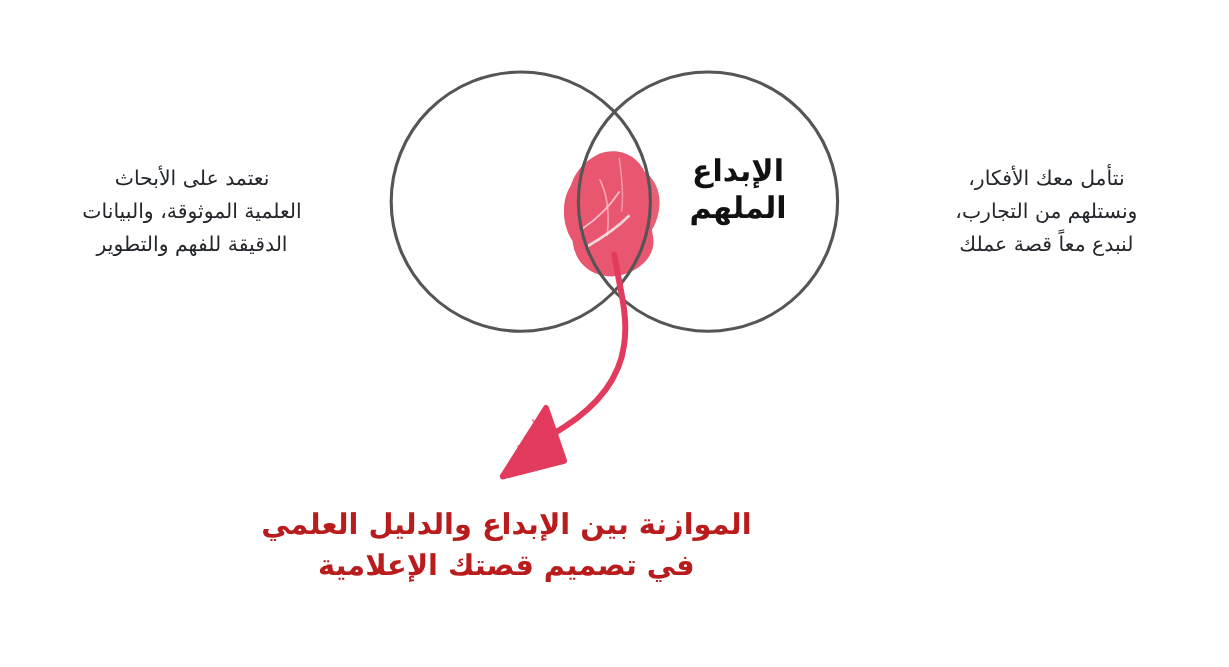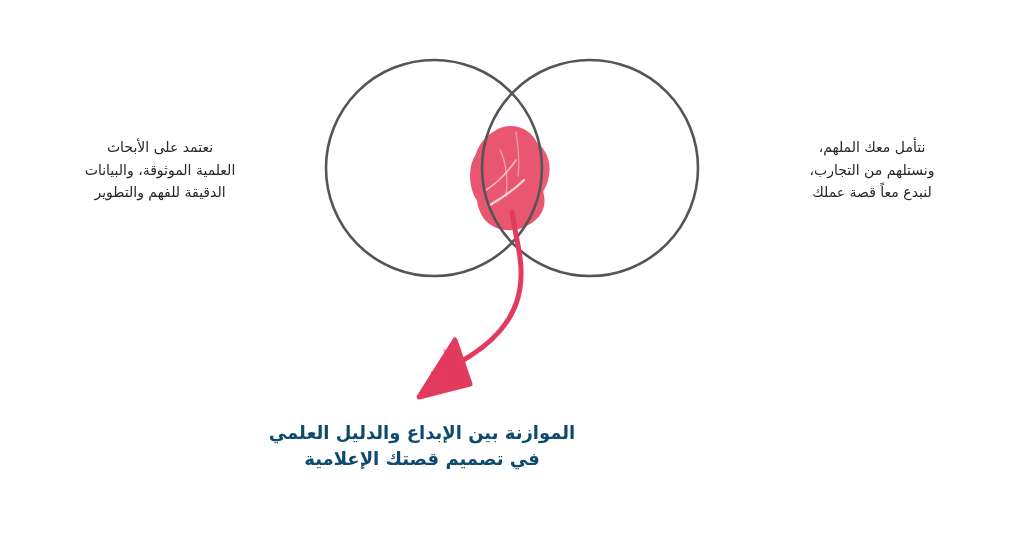--- a/index.html
+++ b/index.html
@@ -55,21 +55,21 @@
   #label-right {
     left: 540px;
     top: 128px;
     width: 150px;
   }
 
   
   .side-text {
     position: absolute;
     direction: rtl;
-    font-size: 14px;
+    font-size: 17px;
     line-height: 1.62;
     font-weight: 400;
     color: #23272b;
     text-align: center;
     white-space: pre-line;
   }
   #text-left {
     left: 40px;
     top: 136px;
     width: 240px;
@@ -81,24 +81,24 @@
   }
 
   
   #caption {
     position: absolute;
     left: 162px;
     top: 420px;
     width: 520px;
     direction: rtl;
     text-align: center;
-    font-size: 18px;
+    font-size: 24px;
     font-weight: 700;
     line-height: 1.42;
-    color: #0c4a6e;
+    color: #b91c1c;
     white-space: pre-line;
   }
 </style>
 </head>
 <body>
 
 <div id="stage">
 
   <svg class="venn-svg" viewBox="0 0 1024 556" xmlns="http://www.w3.org/2000/svg">
 
@@ -145,25 +145,27 @@
         <path d="M 452 348 L 462 382" stroke-width="2" opacity="0.8"></path>
         <path d="M 449 356 L 452 381" stroke-width="1.8" opacity="0.7"></path>
         <path d="M 444 350 L 466 386" stroke-width="1.6" opacity="0.6"></path>
         <path d="M 432 372 L 468 386" stroke-width="2" opacity="0.75"></path>
         <path d="M 438 364 L 464 379" stroke-width="1.6" opacity="0.6"></path>
       </g>
     </g>
   </svg>
 
 
+  <div class="circle-label" id="label-right">الإبداع
+الملهم</div>
 
   <div class="side-text" id="text-left">نعتمد على الأبحاث
 العلمية الموثوقة، والبيانات
 الدقيقة للفهم والتطوير</div>
 
-  <div class="side-text" id="text-right">نتأمل معك الملهم،
+  <div class="side-text" id="text-right">نتأمل معك الأفكار،
 ونستلهم من التجارب،
 لنبدع معاً قصة عملك</div>
 
   <div id="caption">الموازنة بين الإبداع والدليل العلمي
 في تصميم قصتك الإعلامية</div>
 
 </div>
 
 </body></html>

